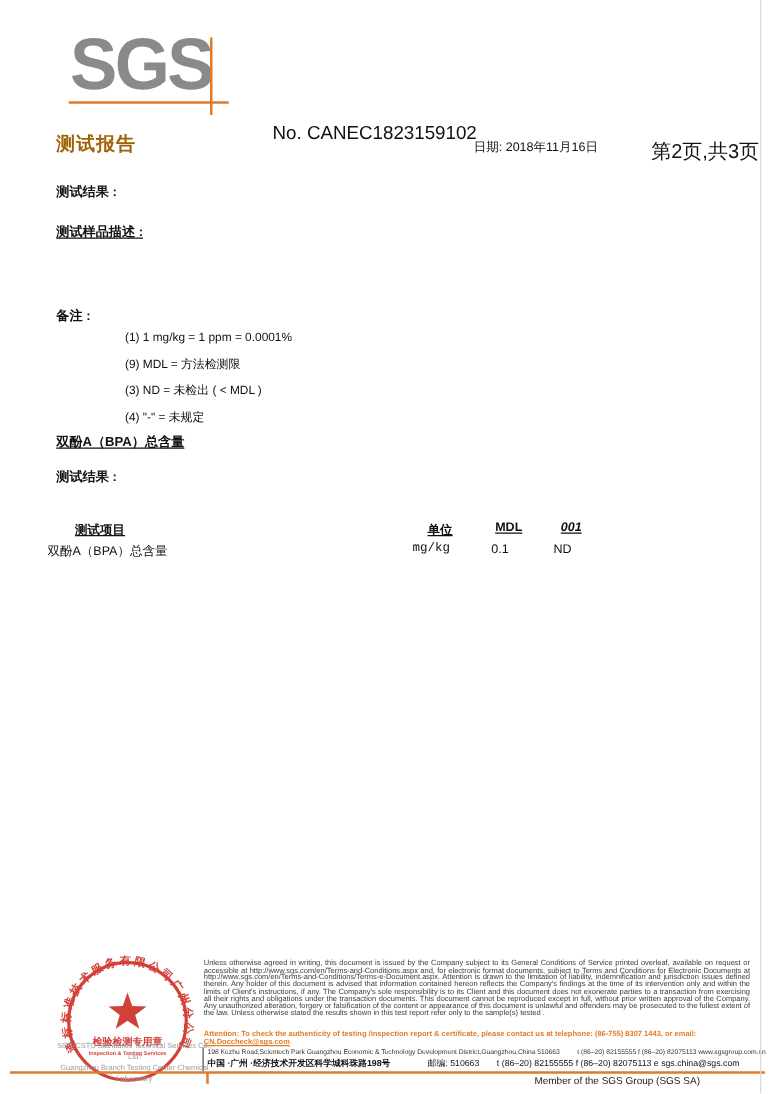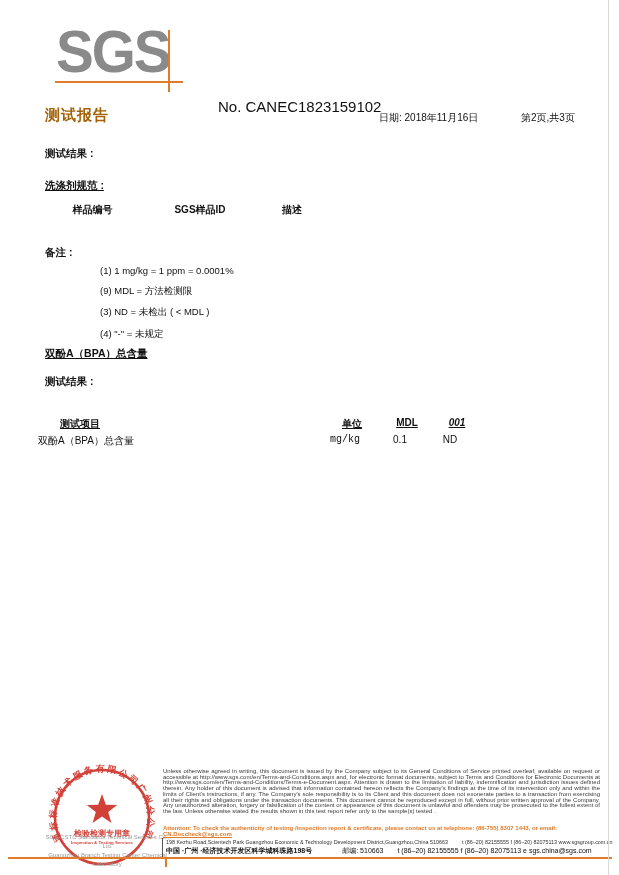--- a/index.html
+++ b/index.html
@@ -9,21 +9,21 @@
 
   
   .logo-text { position:absolute; left:56px; top:18px; font-size:54px; font-weight:bold;
                color:#8a8a8a; letter-spacing:-2px; transform:scale(1.05,1.08); transform-origin:left top; }
   .logo-vline { position:absolute; left:168px; top:30px; width:2px; height:62px; background:#e07b2a; }
   .logo-hline { position:absolute; left:55px; top:81px; width:128px; height:2px; background:#e07b2a; }
 
   .doc-title { position:absolute; left:45px; top:106px; font-size:15px; font-weight:bold; color:#a16207; letter-spacing:1px;}
   .report-no { position:absolute; left:218px; top:98px; font-size:15px; color:#111; }
   .report-date { position:absolute; left:379px; top:111px; font-size:10px; color:#111; }
-  .report-page { position:absolute; left:521px; top:111px; font-size:10px; color:#111;text-align:center; }
+  .report-page { position:absolute; left:521px; top:111px; font-size:16px; color:#111;text-align:center; }
 
   .sec-label { font-size:10.5px; font-weight:bold; color:#111; }
   .u { text-decoration:underline; }
 
   .test-result-label { position:absolute; left:45px; top:147px; }
   .sample-desc-label { position:absolute; left:45px; top:179px; }
 
   
   .sample-table { position:absolute; left:45px; top:203px; width:400px; font-size:10px; }
   .sample-table .r { display:flex; margin-bottom:5px; }
@@ -84,28 +84,23 @@
   <div class="logo-text">SGS</div>
   <div class="logo-vline"></div>
   <div class="logo-hline"></div>
 
   <div class="doc-title">测试报告</div>
   <div class="report-no">No. CANEC1823159102</div>
   <div class="report-date">日期: 2018年11月16日</div>
   <div class="report-page">第2页,共3页</div>
 
   <div class="sec-label test-result-label">测试结果 :</div>
-  <div class="sec-label u sample-desc-label">洗涤剂规范 :</div>
+  <div class="sec-label u sample-desc-label">测试样品描述 :</div>
 
   <div class="sample-table">
-    <div class="r hd">
-      <div class="c1">样品编号</div>
-      <div class="c2">SGS样品ID</div>
-      <div class="c3">描述</div>
-    </div>
   </div>
 
   <div class="sec-label notes-label">备注 :</div>
   <div class="notes-list">
     <div>(1) 1 mg/kg = 1 ppm = 0.0001%</div>
     <div>(9) MDL = 方法检测限</div>
     <div>(3) ND = 未检出 ( &lt; MDL )</div>
     <div>(4) "-" = 未规定</div>
   </div>
 
@@ -154,15 +149,16 @@
     <div class="addr-row1">
       <span>198 Kezhu Road,Scientech Park Guangzhou Economic &amp; Technology Development District,Guangzhou,China 510663</span><span class="addr-sep"></span><span>t (86–20) 82155555   f (86–20) 82075113   www.sgsgroup.com.cn</span>
     </div>
     <div class="addr-row2">
       <span class="cn-street">中国 ·广州 ·经济技术开发区科学城科珠路198号</span><span class="addr-sep" style="width:30px"></span><span>邮编: 510663</span><span class="addr-sep"></span><span>t (86–20) 82155555   f (86–20) 82075113   e  sgs.china@sgs.com</span>
     </div>
   </div>
 
   <div class="orange-bottom-line"></div>
   <div class="orange-tick"></div>
+  <div class="member-line">Member of the SGS Group (SGS SA)</div>
   <div class="page-edge-line"></div>
 
 </div>
 
 </body></html>

